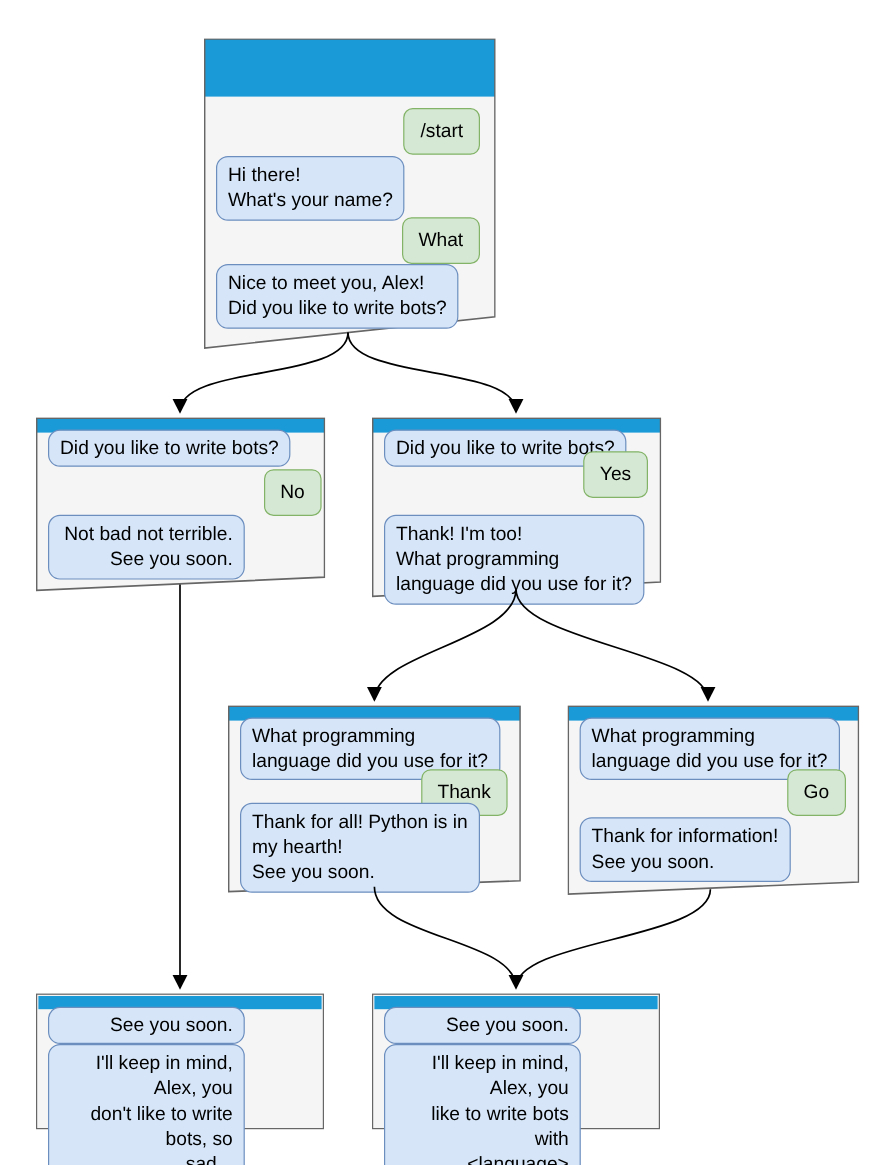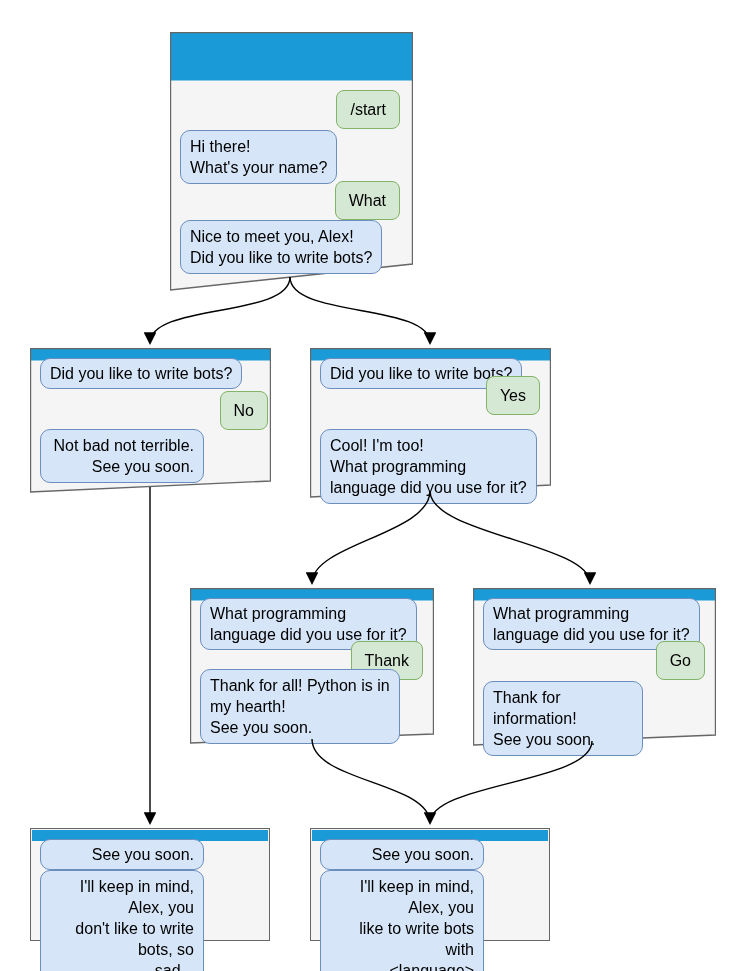--- a/index.html
+++ b/index.html
@@ -54,21 +54,21 @@
   </div>
 
   <div class="win" style="left:310px;top:348px;width:240px;height:150px">
     <svg class="shape" width="241" height="151" viewBox="0 0 241 151">
       <polygon points="0.5,0.5 240.5,0.5 240.5,137 0.5,149" fill="#F5F5F5" stroke="none"></polygon>
       <rect x="0.5" y="0.5" width="240" height="12" fill="#1A9BD7"></rect>
       <polygon points="0.5,0.5 240.5,0.5 240.5,137 0.5,149" fill="none" stroke="#666666" stroke-width="1.4"></polygon>
     </svg>
     <div class="bubble bot q" style="left:10px;top:10px">Did you like to write bots?</div>
     <div class="bubble user" style="right:10px;top:28px">Yes</div>
-    <div class="bubble bot" style="left:10px;top:81px">Cool! I'm too!
+    <div class="bubble bot" style="left:10px;top:81px">Thank! I'm too!
 What programming
 language did you use for it?</div>
   </div>
 
   <div class="win" style="left:190px;top:588px;width:243px;height:156px">
     <svg class="shape" width="244" height="157" viewBox="0 0 244 157">
       <polygon points="0.5,0.5 243.5,0.5 243.5,146 0.5,155" fill="#F5F5F5" stroke="none"></polygon>
       <rect x="0.5" y="0.5" width="243" height="12" fill="#1A9BD7"></rect>
       <polygon points="0.5,0.5 243.5,0.5 243.5,146 0.5,155" fill="none" stroke="#666666" stroke-width="1.4"></polygon>
     </svg>
@@ -82,21 +82,21 @@
 
   <div class="win" style="left:473px;top:588px;width:242px;height:158px">
     <svg class="shape" width="243" height="159" viewBox="0 0 243 159">
       <polygon points="0.5,0.5 242.5,0.5 242.5,147 0.5,157" fill="#F5F5F5" stroke="none"></polygon>
       <rect x="0.5" y="0.5" width="242" height="12" fill="#1A9BD7"></rect>
       <polygon points="0.5,0.5 242.5,0.5 242.5,147 0.5,157" fill="none" stroke="#666666" stroke-width="1.4"></polygon>
     </svg>
     <div class="bubble bot q" style="left:10px;top:10px">What programming
 language did you use for it?</div>
     <div class="bubble user" style="right:10px;top:53px">Go</div>
-    <div class="bubble bot" style="left:10px;top:93px;width:160px">Thank for information!
+    <div class="bubble bot" style="left:10px;top:93px;width:176px">Thank for information!
 See you soon.</div>
   </div>
 
   <div class="win rect-win" style="left:30px;top:828px;width:240px;height:113px">
     <div class="titlebar"></div>
     <div class="bubble bot q wfix" style="left:9px;top:10px">See you soon.</div>
     <div class="bubble bot wfix" style="left:9px;top:41px">I'll keep in mind, Alex, you
 don't like to write bots, so
 sad...</div>
   </div>

